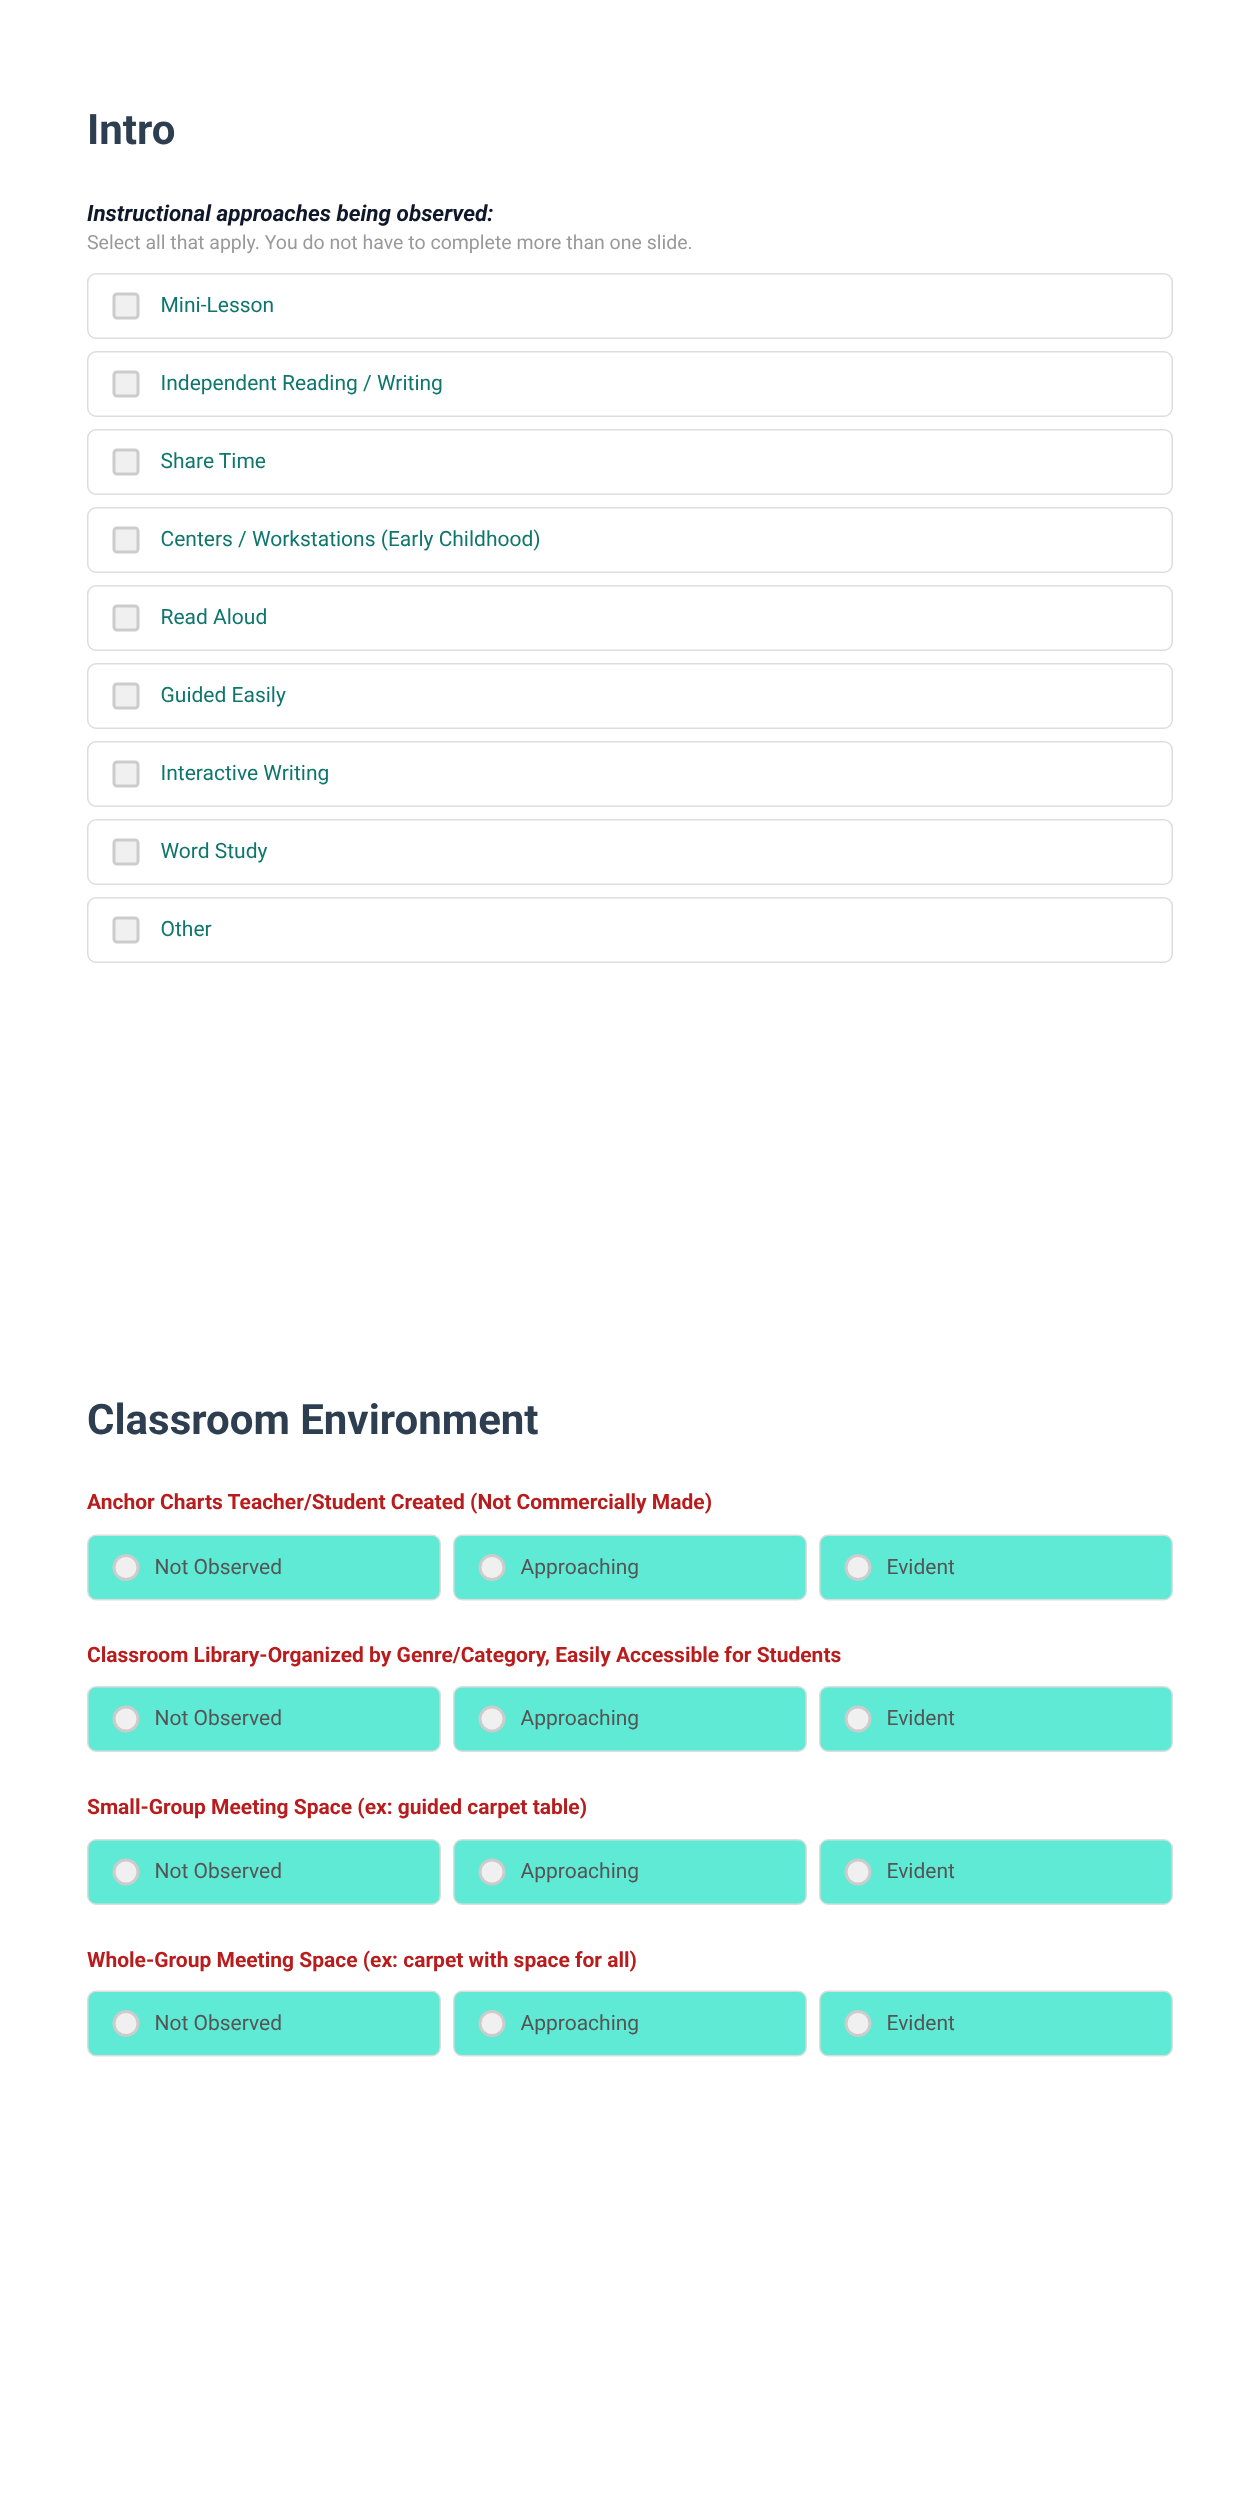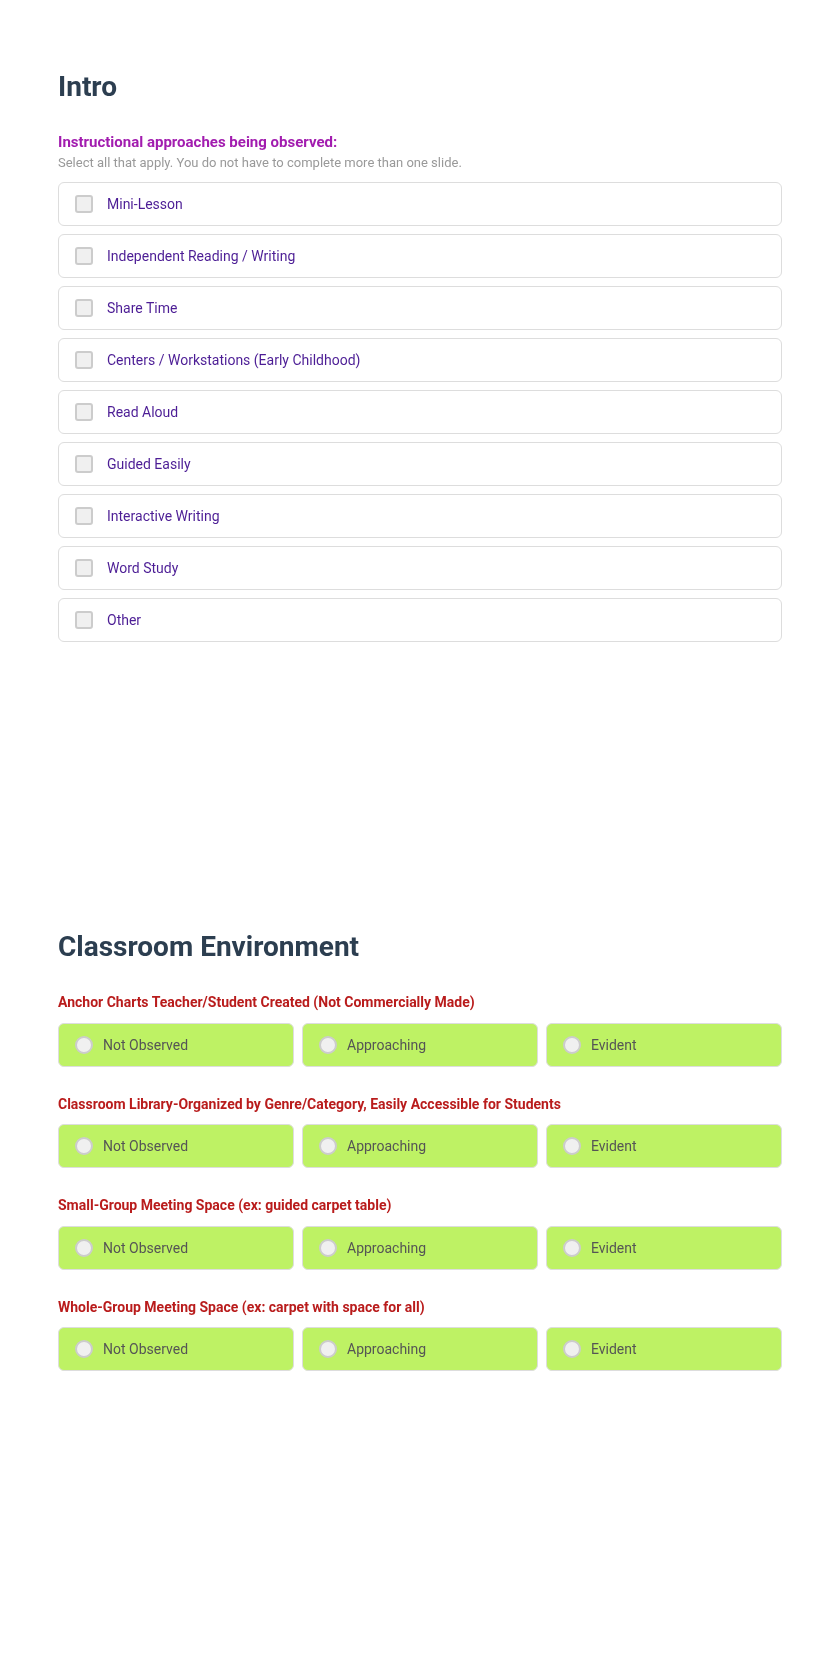--- a/index.html
+++ b/index.html
@@ -28,22 +28,23 @@
     }
 
     .intro-section {
       padding-top: 30px;
       padding-bottom: 40px;
     }
 
     .question-label {
       font-size: 15px;
       font-weight: 700;
-      color: #a21caf;
+      color: #0f172a;
       margin-bottom: 4px;
+      font-style: italic;
     }
 
     .question-hint {
       font-size: 13px;
       color: #999;
       margin-bottom: 12px;
     }
 
     .checkbox-option {
       display: flex;
@@ -61,21 +62,21 @@
       height: 18px;
       border: 2px solid #ccc;
       border-radius: 3px;
       margin-right: 14px;
       flex-shrink: 0;
       background: #f0f0f0;
     }
 
     .checkbox-label {
       font-size: 14px;
-      color: #4c1d95;
+      color: #0f766e;
     }
 
     .spacer {
       height: 200px;
     }
 
     .classroom-section {
       padding-top: 20px;
     }
 
@@ -96,21 +97,21 @@
       gap: 8px;
     }
 
     .radio-option {
       display: flex;
       align-items: center;
       border: 1px solid #ddd;
       border-radius: 6px;
       padding: 12px 16px;
       cursor: pointer;
-      background: #bef264;
+      background: #5eead4;
       flex: 1;
     }
 
     .radio-circle {
       width: 18px;
       height: 18px;
       border: 2px solid #ccc;
       border-radius: 50%;
       margin-right: 10px;
       flex-shrink: 0;

